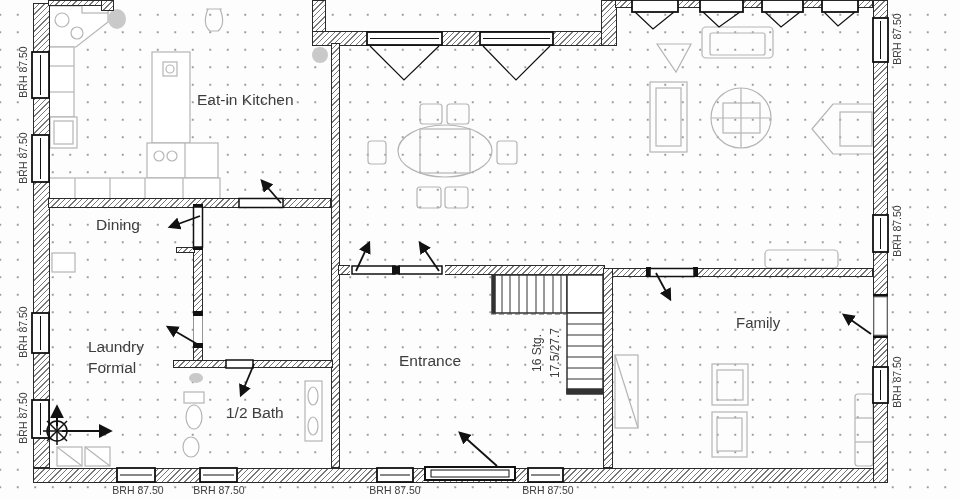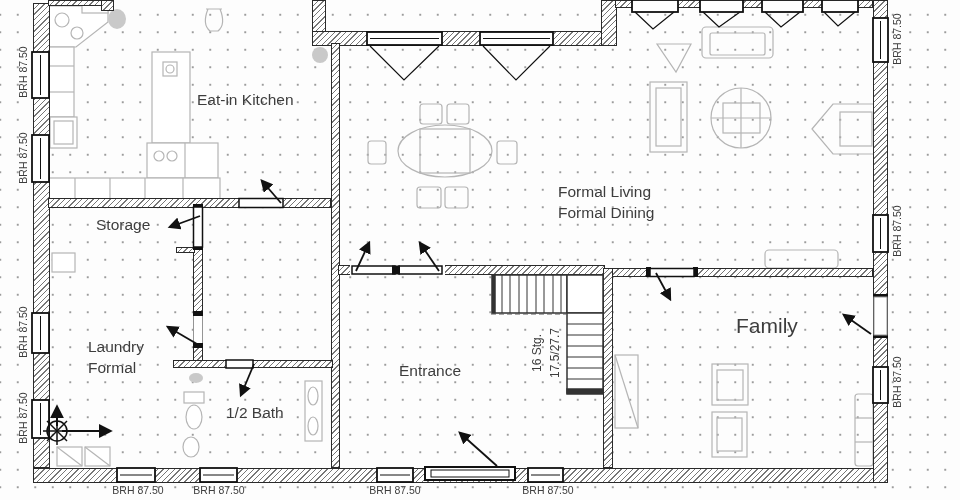--- a/index.html
+++ b/index.html
@@ -10,21 +10,21 @@
     background-size:17.5px 17.5px;background-position:9px 6px;
     font-family:"Liberation Sans",sans-serif;
   }
   svg.layer{position:absolute;left:0;top:0;pointer-events:none;}
   .wall{
     position:absolute;box-sizing:border-box;border:1px solid #2a2a2a;
     background-color:#fff;
     background-image:repeating-linear-gradient(135deg,rgba(0,0,0,0) 0,rgba(0,0,0,0) 3px,rgba(95,95,95,.85) 3px,rgba(95,95,95,.85) 4px);
   }
   .lbl{position:absolute;font-size:15.5px;color:#3d3d3d;white-space:nowrap;}
-  .lbl.big{font-size:21px;}
+  .lbl.big{font-size:15px;}
   .twoline div{line-height:21px;}
   .stairs-lbl{
     position:absolute;left:506px;top:335px;width:80px;height:36px;
     transform:rotate(-90deg);text-align:center;color:#3d3d3d;
     font-size:12px;line-height:18px;white-space:nowrap;
   }
   .brh{
     position:absolute;width:64px;height:12px;font-size:10.5px;line-height:12px;
     color:#3d3d3d;text-align:center;white-space:nowrap;
   }
@@ -246,31 +246,27 @@
       <line x1="47" y1="421" x2="67" y2="441"></line>
         <line x1="47" y1="441" x2="67" y2="421"></line>
       <line x1="57" y1="417" x2="57" y2="445"></line>
         <line x1="43" y1="431" x2="71" y2="431"></line>
       <line x1="57" y1="426" x2="57" y2="407" stroke-width="2" marker-end="url(#arr)"></line>
       <line x1="62" y1="431" x2="110" y2="431" stroke-width="2" marker-end="url(#arr)"></line>
     </g>
   </svg>
 
   <div class="lbl" style="left:197px;top:91px">Eat-in Kitchen</div>
-  <div class="lbl" style="left:96px;top:216px">Storage</div>
-  <div class="lbl twoline" style="left:558px;top:181px">
-    <div>Formal Living</div>
-    <div>Formal Dining</div>
-  </div>
+  <div class="lbl" style="left:96px;top:216px">Dining</div>
   <div class="lbl twoline" style="left:88px;top:336px">
     <div>Laundry</div>
     <div>Formal</div>
   </div>
   <div class="lbl" style="left:226px;top:404px">1/2 Bath</div>
-  <div class="lbl" style="left:399px;top:362px">Entrance</div>
+  <div class="lbl" style="left:399px;top:352px">Entrance</div>
   <div class="lbl big" style="left:736px;top:314px">Family</div>
 
   <div class="stairs-lbl">
     <div>16 Stg.</div>
     <div>17.5/27.7</div>
   </div>
 
   <div class="brh rot" style="left:-9px;top:66px">BRH 87.50</div>
   <div class="brh rot" style="left:-9px;top:152px">BRH 87.50</div>
   <div class="brh rot" style="left:-9px;top:326px">BRH 87.50</div>

